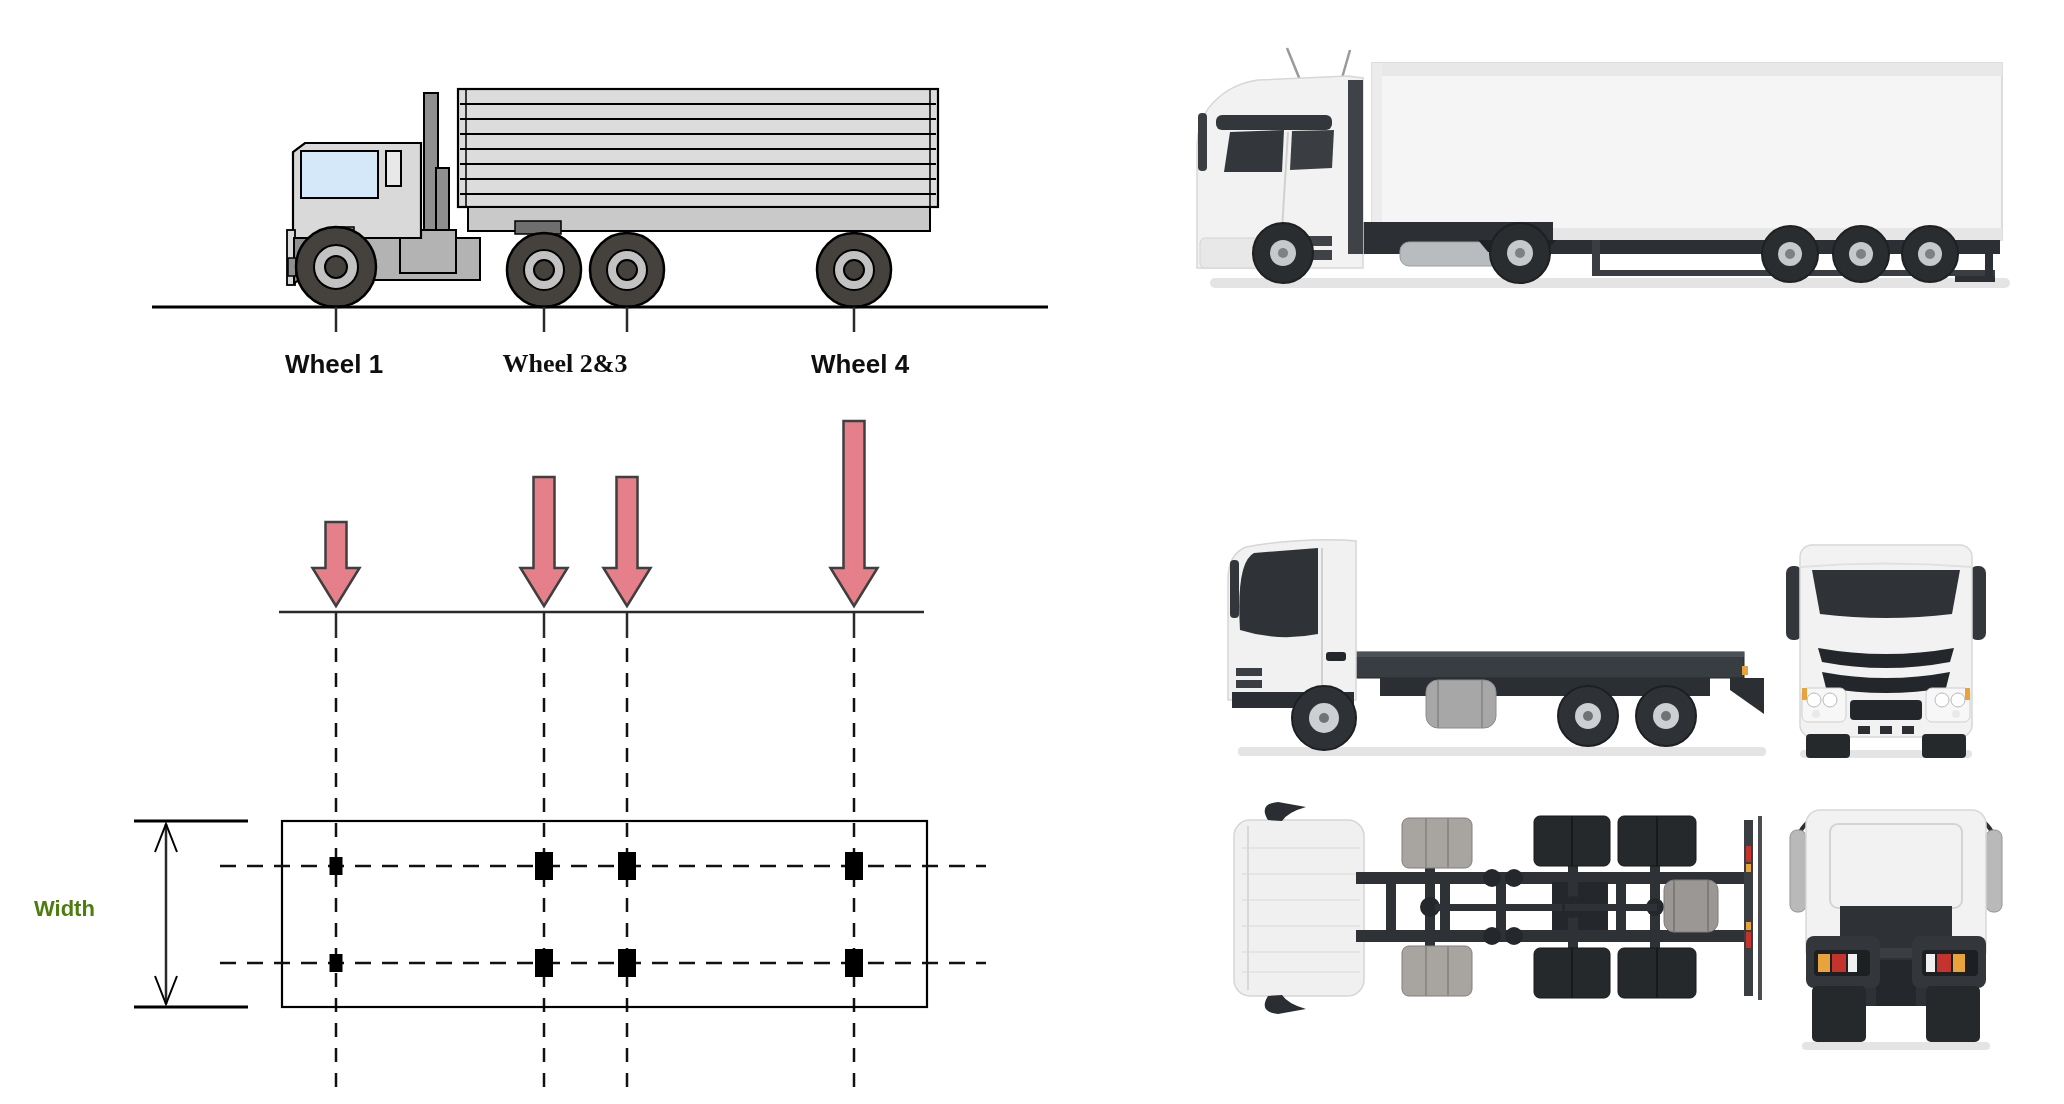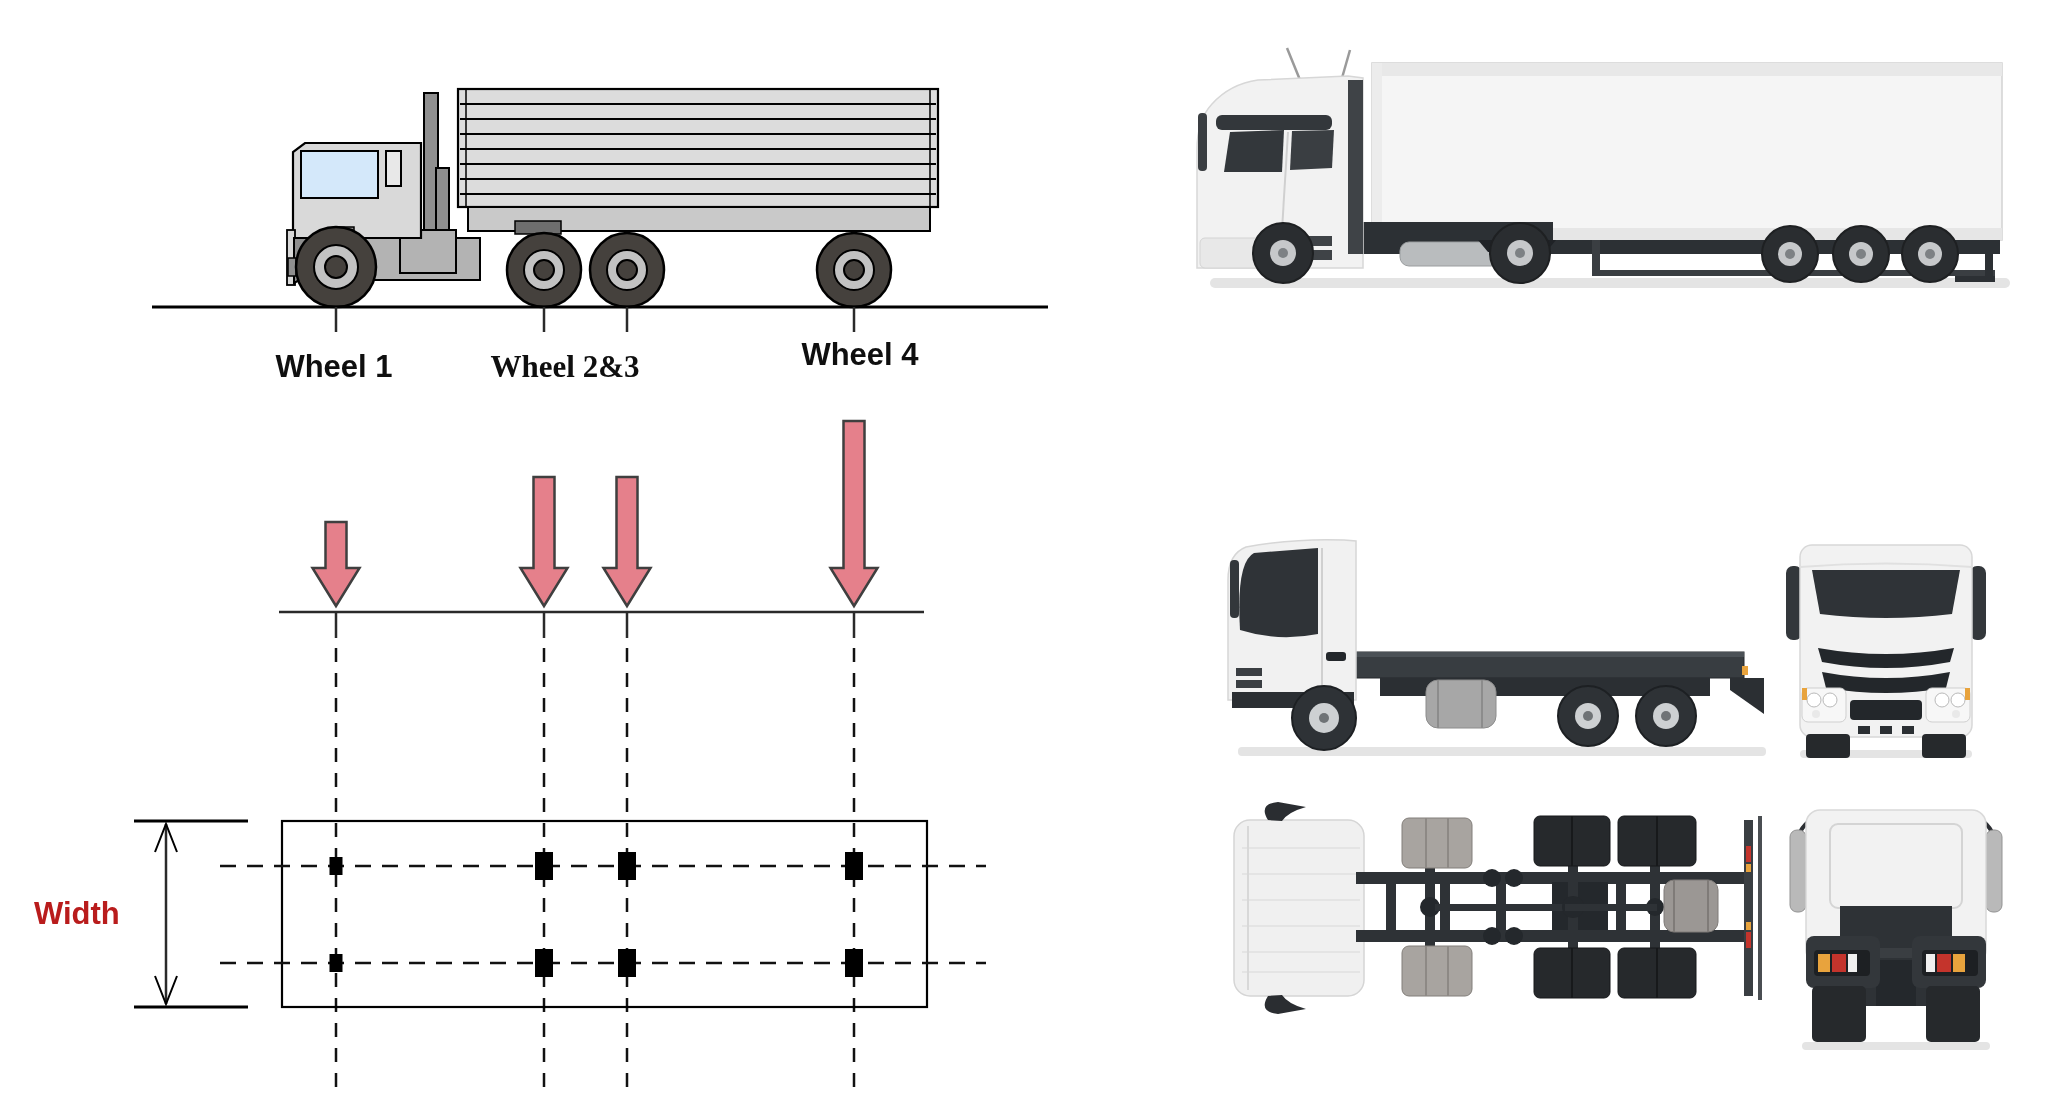--- a/index.html
+++ b/index.html
@@ -7,30 +7,30 @@
     position:relative;
     width:2064px;height:1104px;
     background:#ffffff;
     overflow:hidden;
     font-family:"Liberation Sans", sans-serif;
   }
   svg{position:absolute;left:0;top:0;}
   .lbl{
     position:absolute;
     font-weight:700;
-    font-size:31px;
+    font-size:26px;
     color:#0f0f0f;
     white-space:nowrap;
     transform:translateX(-50%);
   }
   .lbl-width{
     position:absolute;
     font-weight:700;
-    font-size:31px;
-    color:#b91c1c;
+    font-size:22px;
+    color:#4d7c0f;
     white-space:nowrap;
   }
   
   .ln{stroke:#000;stroke-width:3;stroke-linecap:butt;}
   .ln2{stroke:#2a2a2a;stroke-width:2.5;}
   .dashv{stroke:#111;stroke-width:2.5;stroke-dasharray:14 11;fill:none;}
   .dashh{stroke:#111;stroke-width:2.5;stroke-dasharray:16 11;fill:none;}
   .thin{stroke:#000;stroke-width:2;fill:none;}
 </style>
 </head>
@@ -348,16 +348,16 @@
       <rect x="1937" y="954" width="14" height="18" fill="#c4342c"></rect>
       <rect x="1953" y="954" width="12" height="18" fill="#e8a33d"></rect>
     </g>
     <rect x="1812" y="986" width="54" height="56" rx="5" fill="#26292c"></rect>
     <rect x="1926" y="986" width="54" height="56" rx="5" fill="#26292c"></rect>
   </g>
 </svg>
 
 <div class="lbl" style="left:334px; top:349px;">Wheel 1</div>
 <div class="lbl" style="left:565px; top:349px;font-family:Liberation Serif, serif;">Wheel 2&amp;3</div>
-<div class="lbl" style="left:860px; top:337px;">Wheel 4</div>
+<div class="lbl" style="left:860px; top:349px;">Wheel 4</div>
 <div class="lbl-width" style="left:34px; top:896px;">Width</div>
 
 </div>
 
 </body></html>

